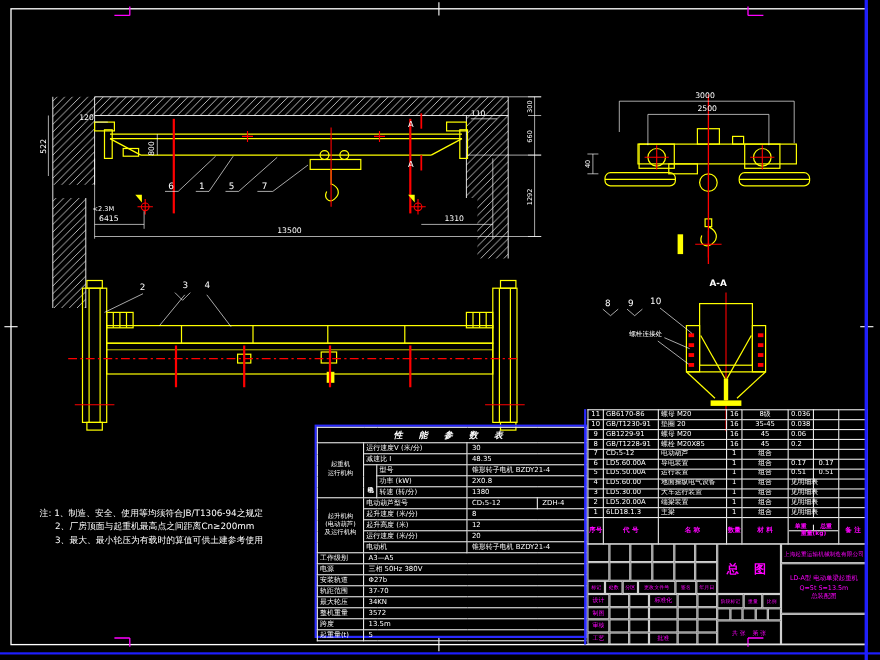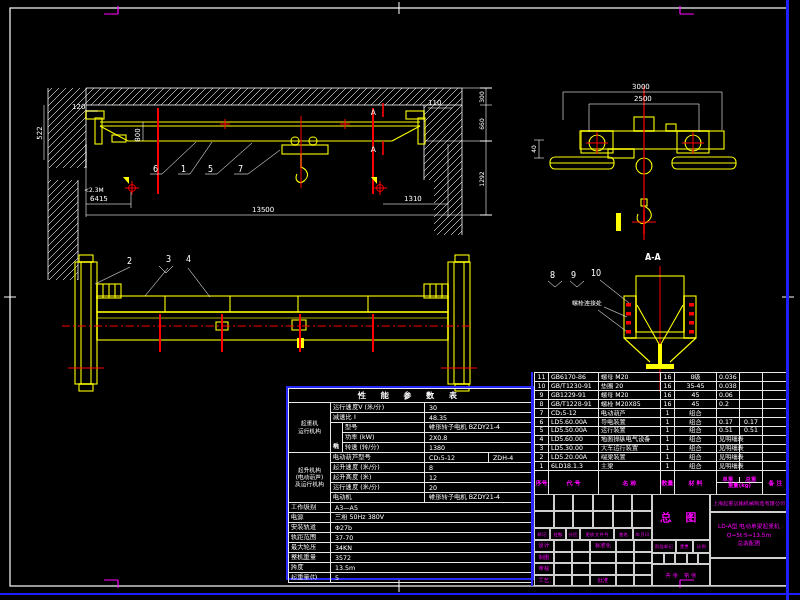--- a/index.html
+++ b/index.html
@@ -6,21 +6,21 @@
     font-family:"DejaVu Sans",sans-serif;}
   #sheet{position:absolute;left:0;top:0;width:800px;height:600px;background:#000;}
   svg text{font-family:"DejaVu Sans",sans-serif;fill:#fff;}
   
   .notes{position:absolute;left:36px;top:461px;width:258px;color:#fff;font-size:8px;line-height:1.55;}
   .note-line + .note-line{padding-left:14px;}
   
   .perf-wrap{position:absolute;left:286px;top:386px;width:248px;height:194px;border:2px solid #2a2aff;box-sizing:border-box;}
   table.perf{width:100%;height:100%;table-layout:fixed;border-collapse:collapse;}
   table.perf td{border:1px solid #e8e8e8;color:#fff;font-size:6.3px;padding:0 2px;white-space:nowrap;overflow:hidden;}
-  table.perf tr.tt td{height:13px;text-align:center;letter-spacing:6px;font-size:8px;font-weight:bold;}
+  table.perf tr.tt td{height:13px;text-align:center;letter-spacing:6px;font-size:8px;font-weight:bold;font-style:italic;}
   table.perf td.grp{white-space:pre-line;font-size:5.8px;text-align:center;line-height:1.25;overflow:visible;}
   table.perf td.vert{writing-mode:vertical-rl;text-orientation:upright;font-size:5.6px;padding:0;text-align:center;}
   table.perf td.val{padding-left:4px;}
   
   .parts-wrap{position:absolute;left:534px;top:372px;width:254px;height:123px;}
   table.parts{width:100%;height:100%;table-layout:fixed;border-collapse:collapse;}
   table.parts td{border:1px solid #e8e8e8;color:#fff;font-size:6.2px;padding:0;text-align:center;white-space:nowrap;overflow:hidden;line-height:1;}
   table.parts td.l{text-align:left;padding-left:2px;}
   table.parts td.ov{overflow:visible;}
   table.parts tr.ph td{height:18px;color:#f0f;font-size:6px;font-weight:bold;}
@@ -296,20 +296,28 @@
       <text x="645" y="260" font-size="8" font-weight="bold">A-A</text>
       <text x="550" y="278" font-size="8">8</text>
       <text x="571" y="278" font-size="8">9</text>
       <text x="591" y="276" font-size="8">10</text>
       <text x="572" y="305" font-size="6">螺栓连接处</text>
     </g>
   </g>
 </svg>
 
 
+<div class="notes">
+  <div>
+
+  <div class="note-line">注: 1、制造、安全、使用等均须符合JB/T1306-94之规定</div>
+        <div class="note-line">2、厂房顶面与起重机最高点之间距离Cn≥200mm</div>
+        <div class="note-line">3、最大、最小轮压为有载时的算值可供土建参考使用</div>
+      </div>
+</div>
 
 
 <div class="perf-wrap">
 <table class="perf">
   <colgroup>
           <col style="width:42px">
           <col style="width:12px">
           <col style="width:82px">
           <col style="width:64px">
           <col style="width:44px">

